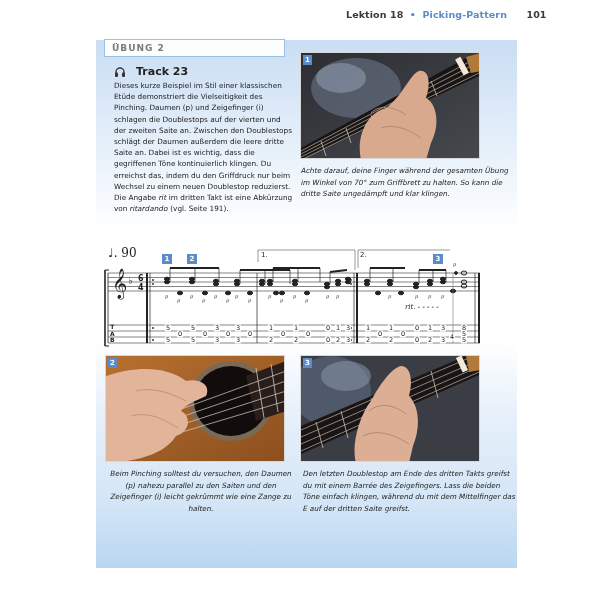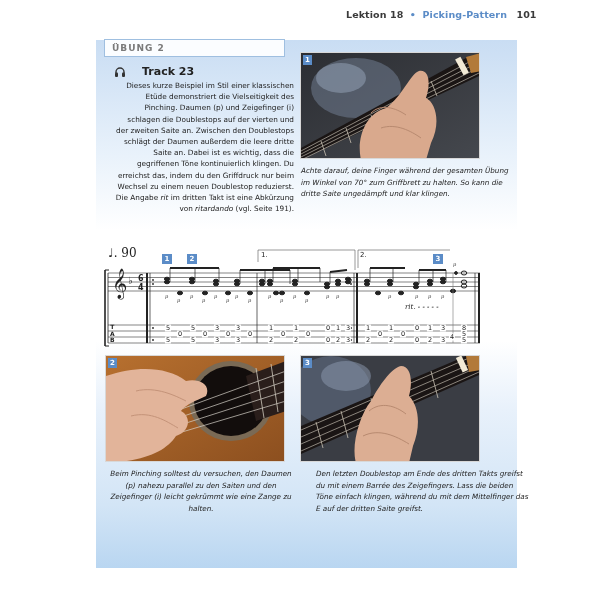--- a/index.html
+++ b/index.html
@@ -6,65 +6,65 @@
   html, body { width: 600px; height: 600px; background: #ffffff; overflow: hidden; }
   body { position: relative; font-family: "DejaVu Sans", sans-serif; color: #222; }
 
   .running-head {
     position: absolute; top: 9px; left: 346px; width: 180px;
     font-size: 9.5px; font-weight: bold; color: #3a3a3a; white-space: nowrap;
     letter-spacing: 0.1px;
   }
   .running-head .sep { color: #5b8cc7; margin: 0 3px; }
   .running-head .topic { color: #5b8cc7; }
-  .running-head .pageno { margin-left: 6px; color: #3a3a3a; }
+  .running-head .pageno { margin-left: 16px; color: #3a3a3a; }
 
   .panel {
     position: absolute; left: 96px; top: 40px; width: 421px; height: 528px;
     background: linear-gradient(to bottom,
       #c9ddf3 0%, #e9f2fb 22%, #ffffff 36%, #ffffff 57%, #e8f1fb 70%, #d3e5f6 88%, #b9d6f1 100%);
   }
 
   .exercise-label {
     position: absolute; left: 104px; top: 39px; width: 181px; height: 18px;
     background: #fbfdff; border: 1px solid #9fbfe0;
     font-size: 9px; font-weight: bold; color: #7a7a7a; letter-spacing: 1px;
     padding: 3px 0 0 7px;
   }
 
   .track-heading {
     position: absolute; left: 114px; top: 65px; font-size: 11px; font-weight: bold; color: #222;
-    display: flex; align-items: center; gap: 16px;
+    display: flex; align-items: center; gap: 10px;
   }
   .headphones-icon { width: 12px; height: 12px; display: inline-block; }
 
   .body-text {
     position: absolute; left: 114px; top: 80px; width: 180px;
-    font-size: 7.3px; line-height: 11.2px; color: #222; text-align: right;
+    font-size: 7.3px; line-height: 11.2px; color: #222;
   }
   .body-text p { margin: 0; }
   .body-text i { font-style: italic; }
 
   .photo {
     position: absolute; overflow: hidden; border: 1px solid #d8d8d8;
   }
   .photo-num {
     position: absolute; left: 2px; top: 2px; width: 9px; height: 10px;
     background: #5b8cc7; color: #fff; font-size: 7px; font-weight: bold; text-align: center; line-height: 10px;
   }
   .photo1 { left: 300px; top: 52px; width: 180px; height: 107px; background: #3a3c40; }
   .photo2 { left: 105px; top: 355px; width: 180px; height: 107px; background: #a8662e; }
   .photo3 { left: 300px; top: 355px; width: 180px; height: 107px; background: #3d4047; }
 
   .caption {
     position: absolute; font-size: 7.2px; line-height: 11.5px; font-style: italic; color: #222;
   }
   .caption1 { left: 301px; top: 165px; width: 215px; }
   .caption2 { left: 106px; top: 468px; width: 190px; text-align: center; }
-  .caption3 { left: 316px; top: 468px; width: 215px; }
+  .caption3 { left: 303px; top: 468px; width: 215px; }
 
   .score { position: absolute; left: 100px; top: 240px; width: 390px; height: 110px; }
   .tempo { position: absolute; left: 8px; top: 6px; font-size: 12px; color: #222; font-family: "DejaVu Serif", serif; }
   .marker {
     position: absolute; width: 10px; height: 10px; background: #5b8cc7; color: #fff;
     font-size: 7px; font-weight: bold; text-align: center; line-height: 10px;
   }
   .volta-label { position: absolute; font-size: 7px; color: #222; }
   .rit { position: absolute; font-size: 7px; font-style: italic; color: #222; font-family: "DejaVu Serif", serif; text-align: center; }
   .tab-num {

